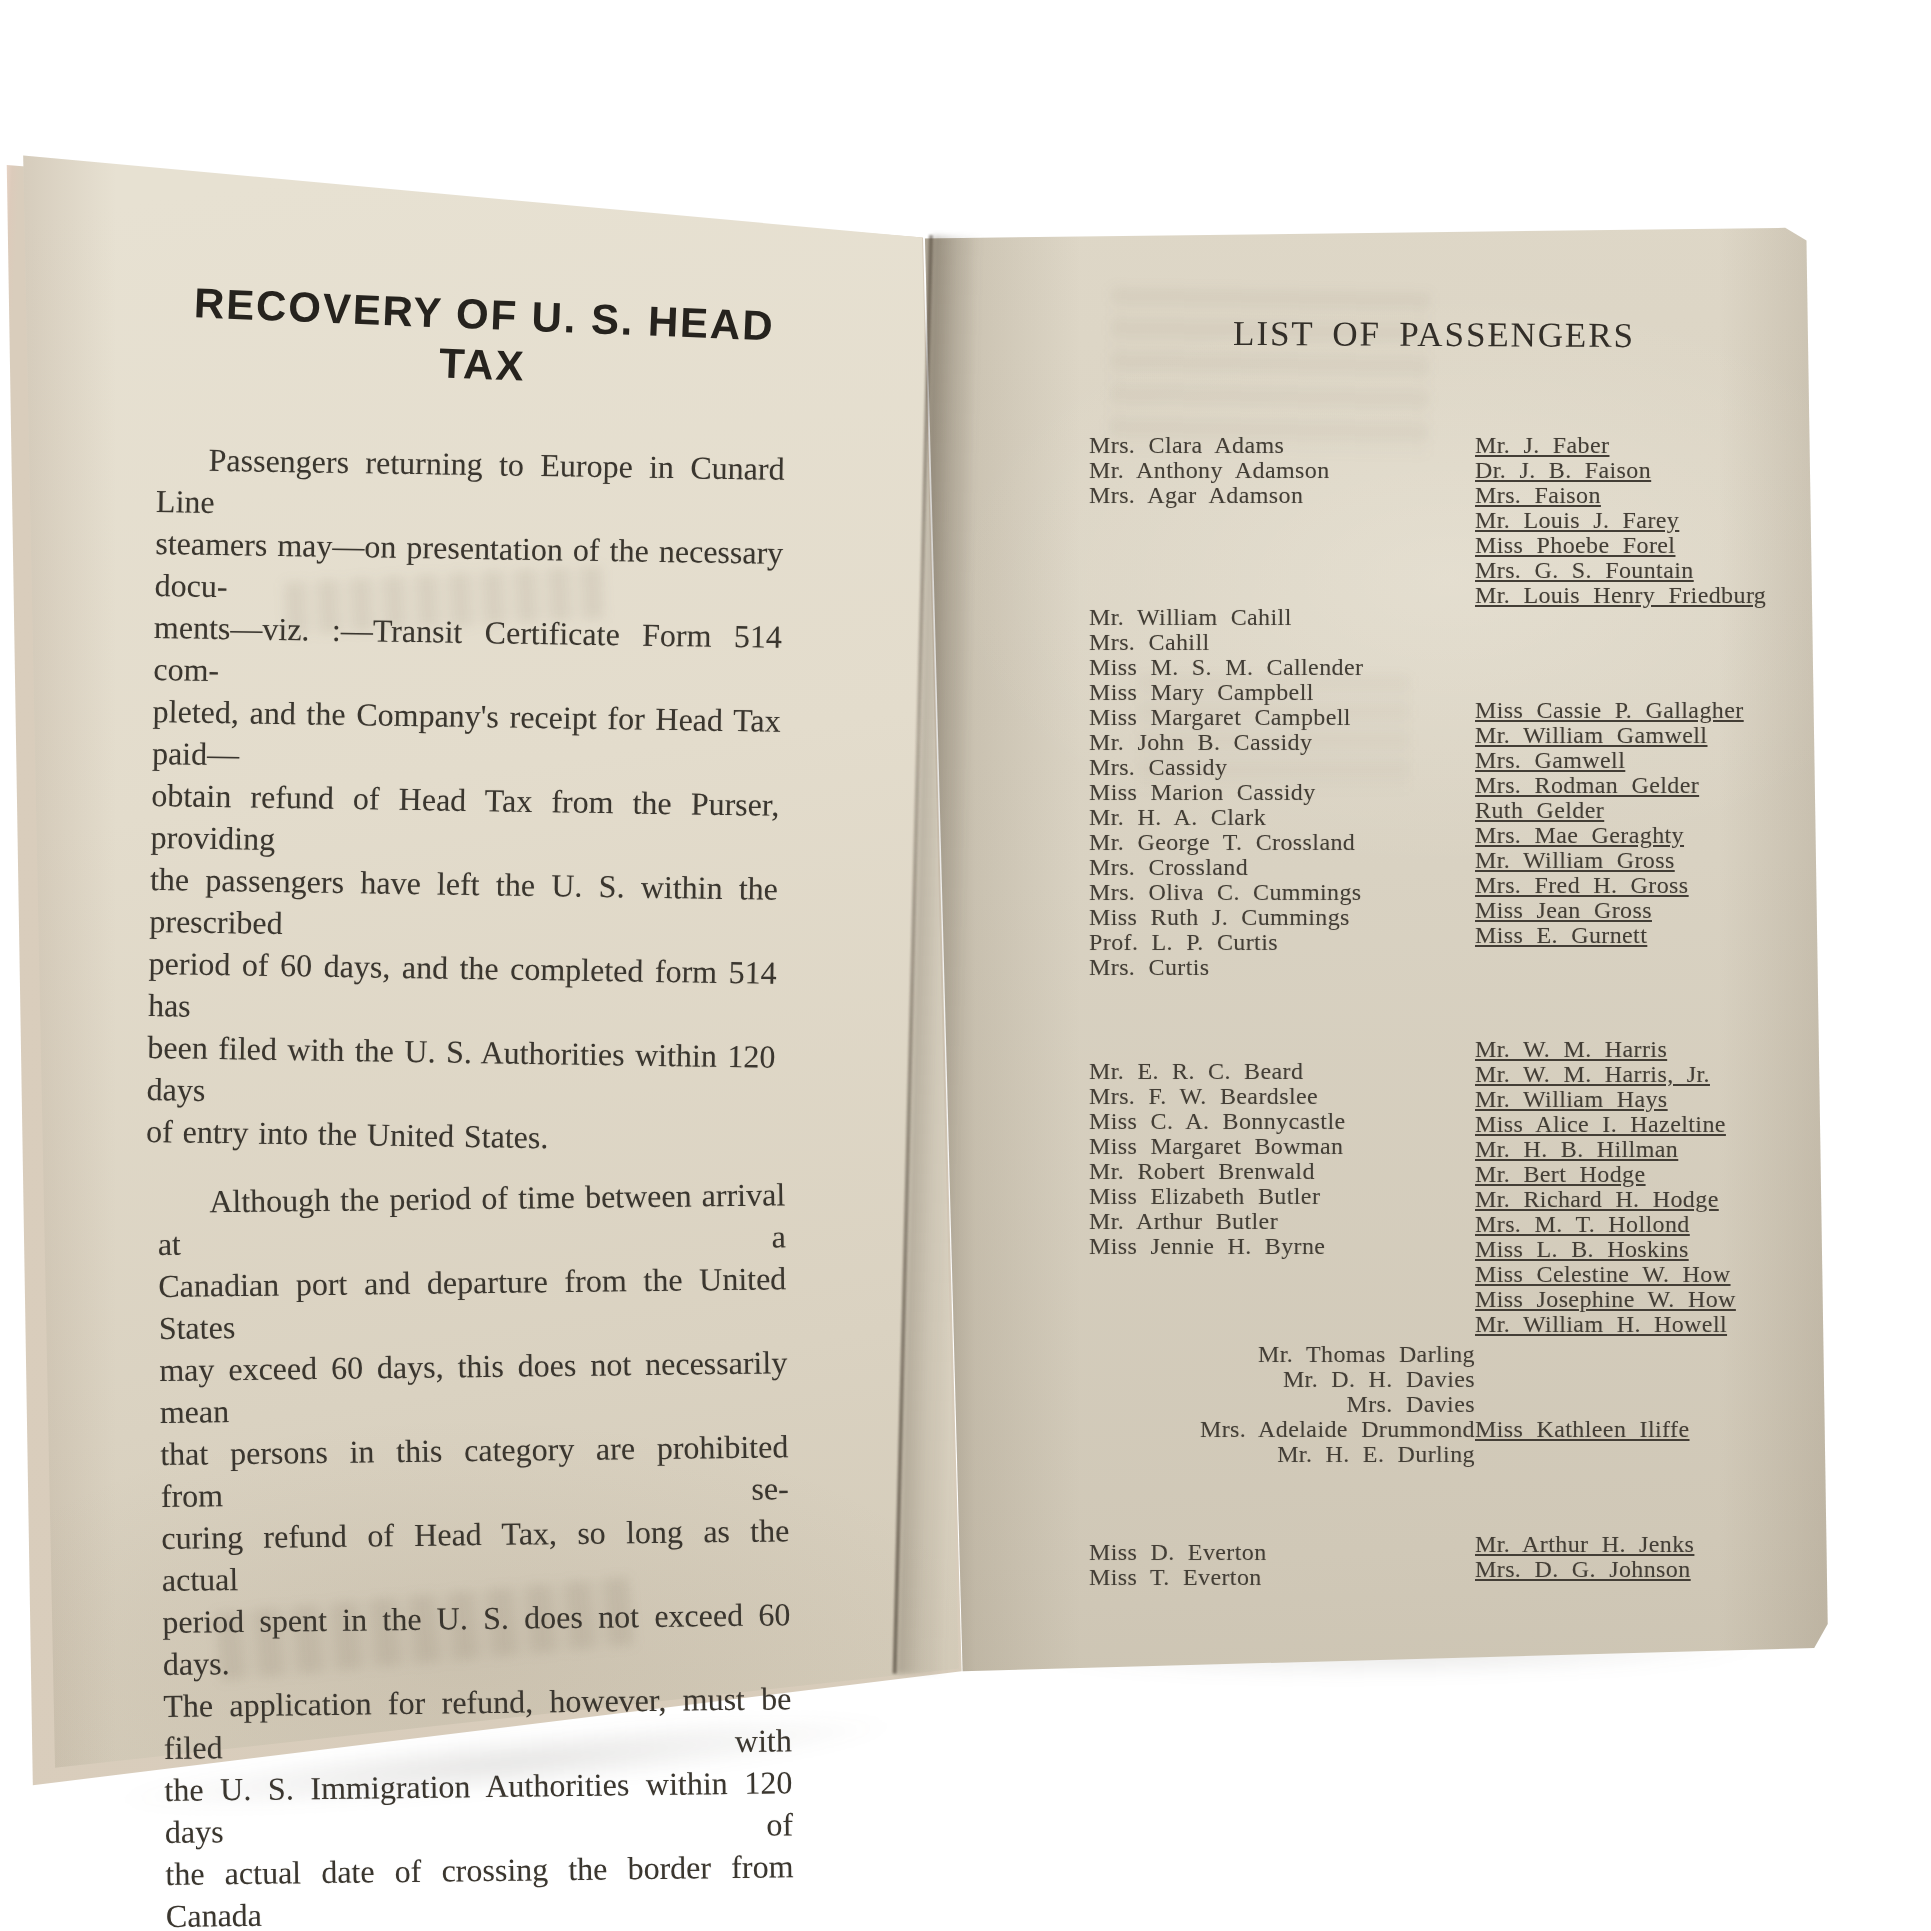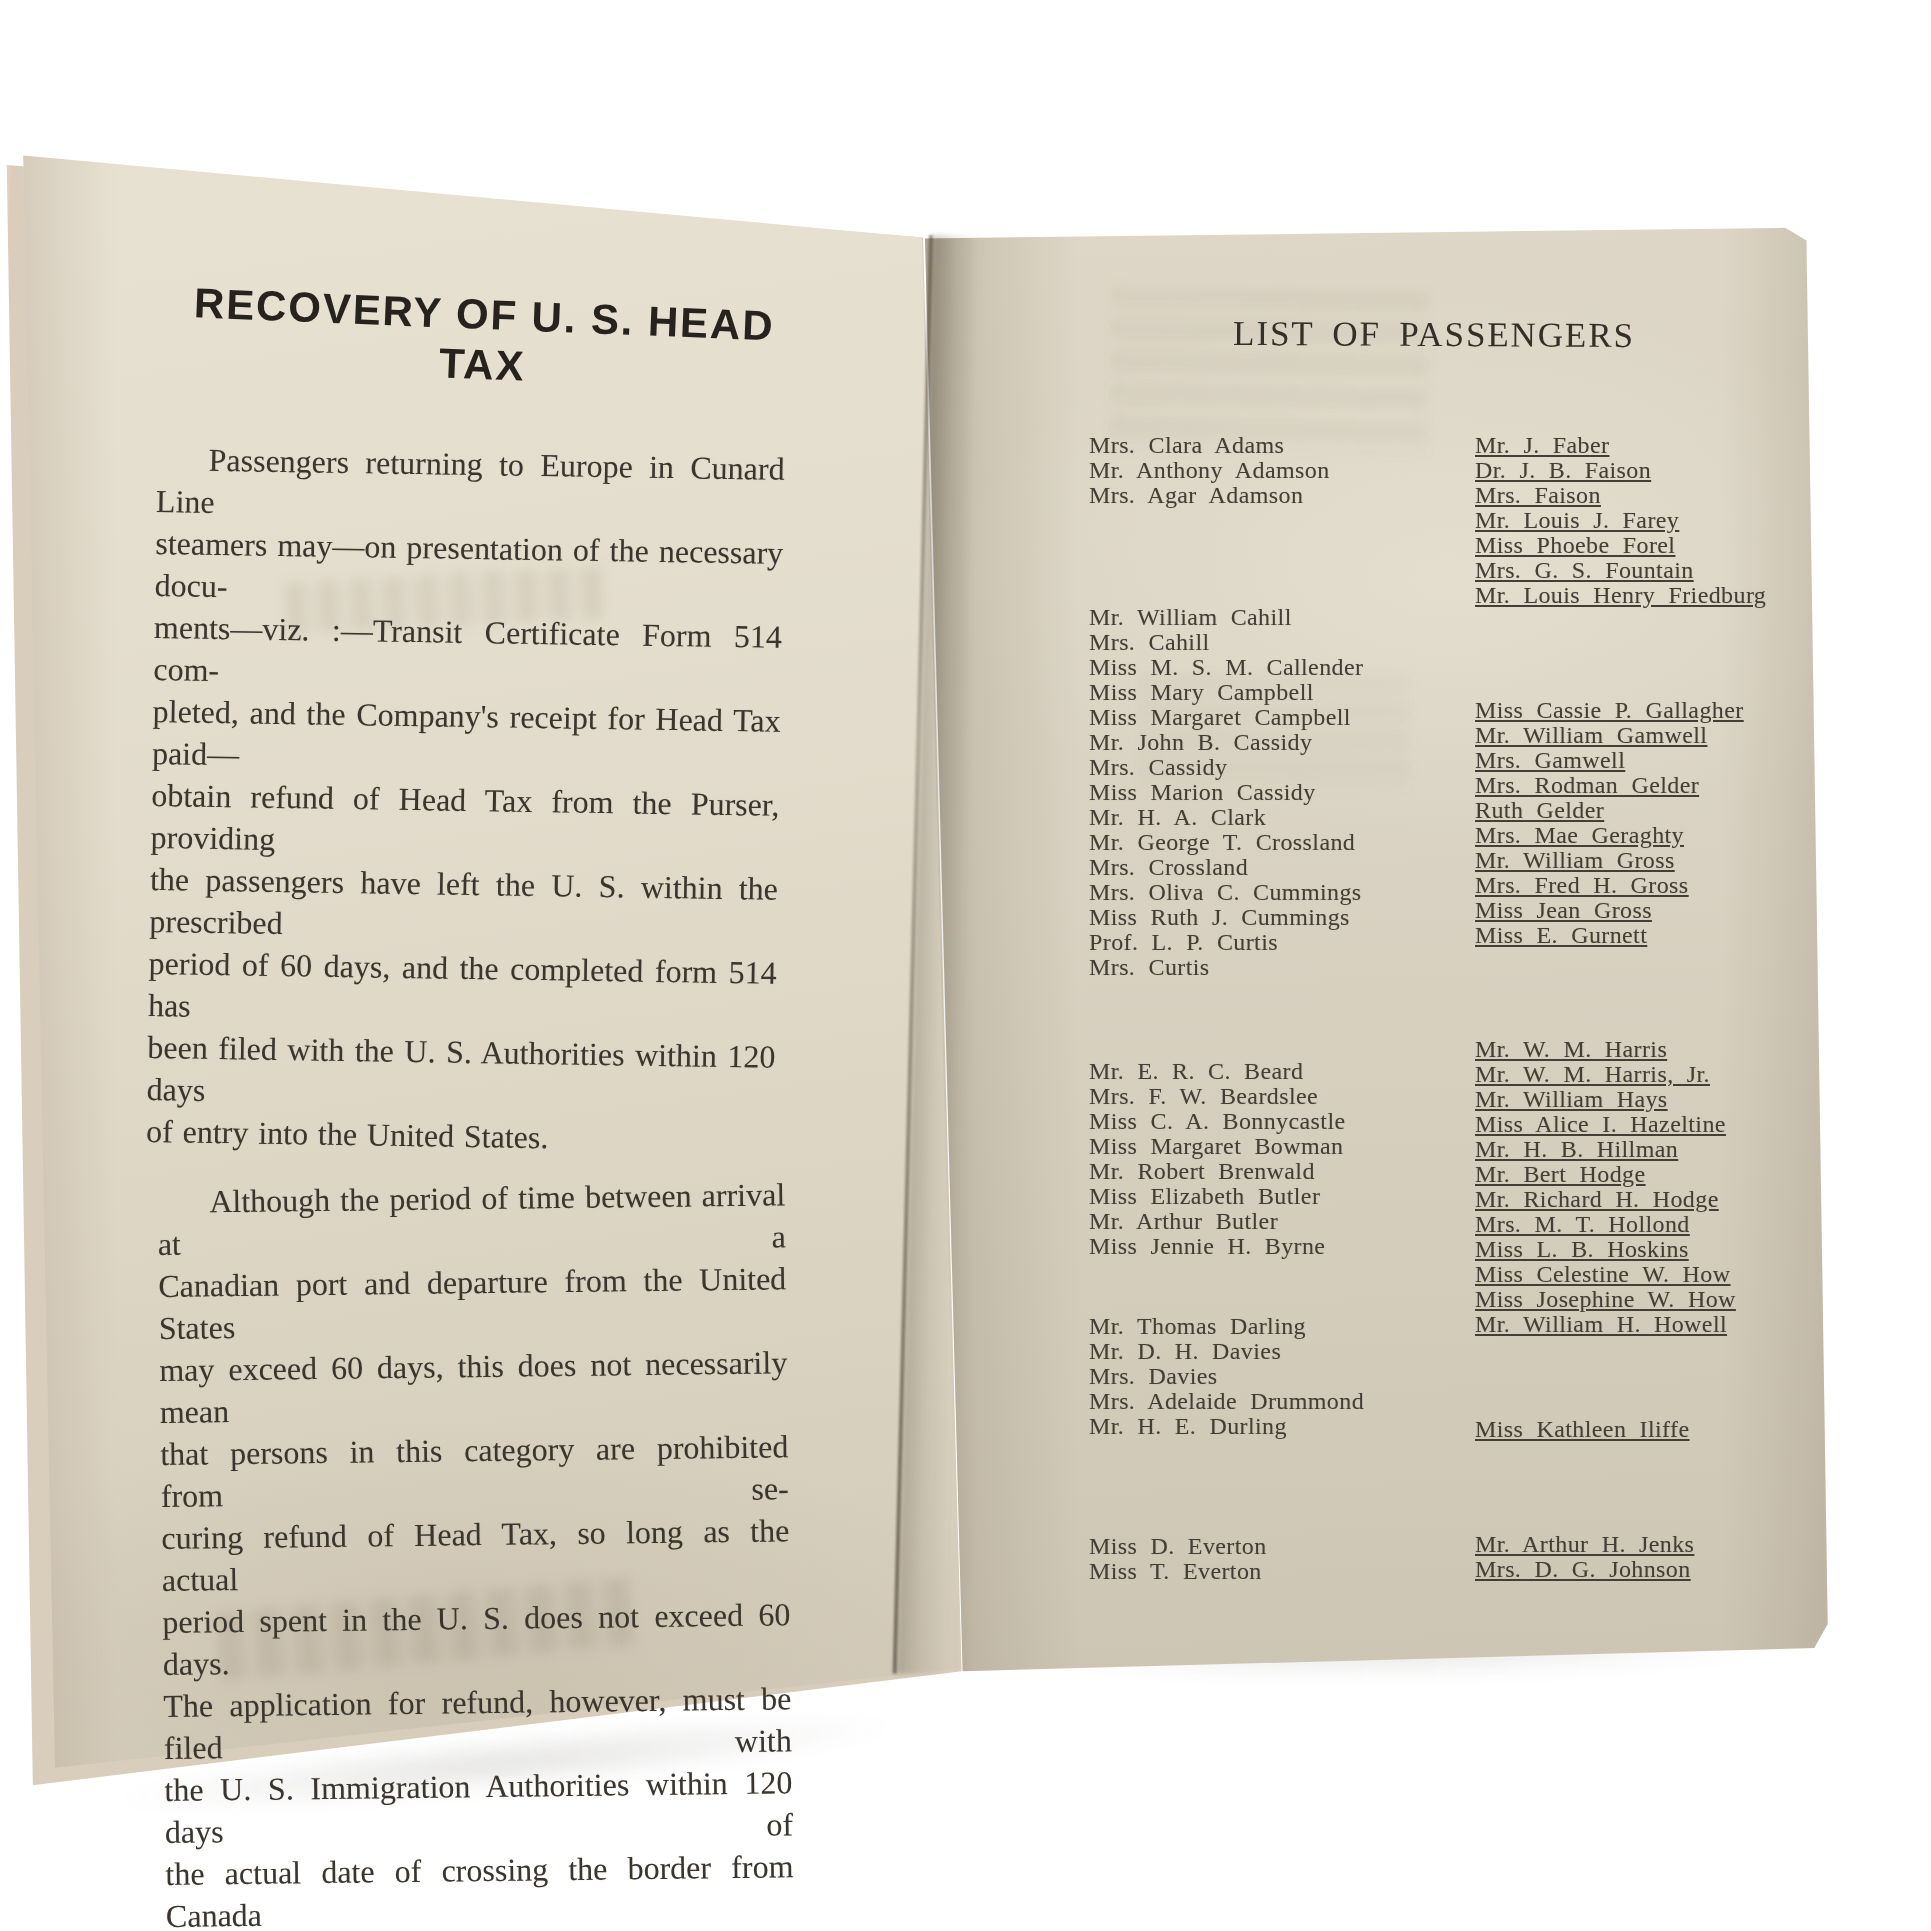--- a/index.html
+++ b/index.html
@@ -84,22 +84,22 @@
     position:absolute;left:1067px;top:314px;width:734px;
     font-size:35px;line-height:41px;letter-spacing:1.9px;word-spacing:7.7px;
     color:#332f29;text-align:center;transform:rotate(0.3deg);
   }
   .pcol{position:absolute;top:433px;color:#433e36;font-size:24px;line-height:25px;
     letter-spacing:0.4px;word-spacing:6.8px;}
   .pcol-left{left:1089px;width:386px;}
   .pcol-right{left:1475px;width:367px;text-decoration:underline;}
   .pcol-left .group:nth-child(2){margin-top:97px;}
   .pcol-left .group:nth-child(3){margin-top:79px;}
-  .pcol-left .group:nth-child(4){margin-top:55px;}
-  .pcol-left .group:nth-child(5){margin-top:95px;}
+  .pcol-left .group:nth-child(4){margin-top:83px;text-align:right;}
+  .pcol-left .group:nth-child(5){margin-top:73px;}
   .pcol-right .group:nth-child(2){margin-top:90px;}
   .pcol-right .group:nth-child(3){margin-top:89px;}
   .pcol-right .group:nth-child(4){margin-top:80px;}
   .pcol-right .group:nth-child(5){margin-top:90px;}
   .pname,.tline{text-shadow:0 0 1px rgba(70,62,50,0.25);}
 </style>
 </head>
 <body>
 
 <div class="photo">

